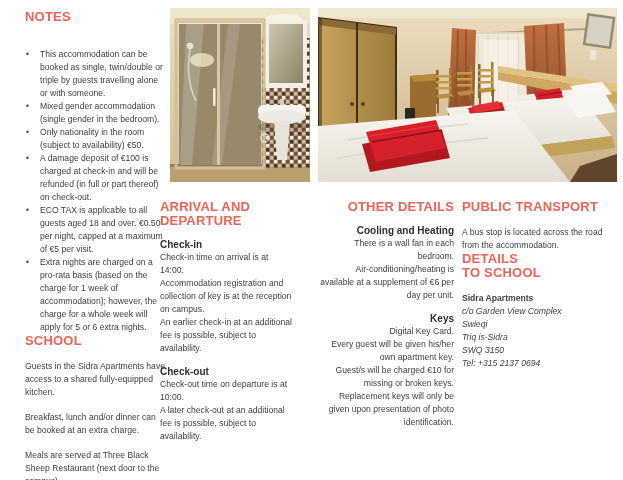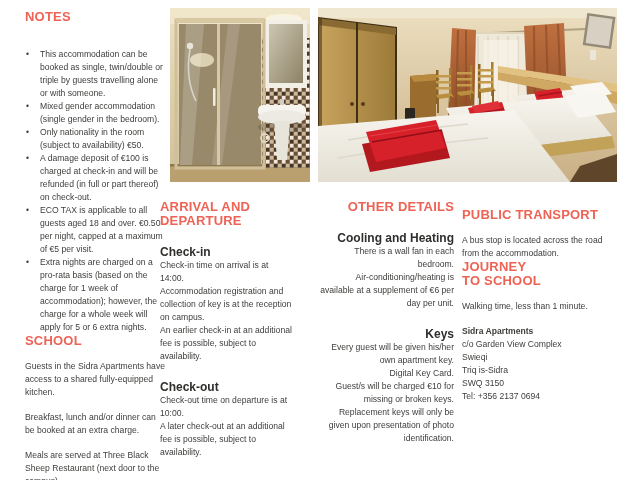--- a/index.html
+++ b/index.html
@@ -6,31 +6,31 @@
   .page {
     position:relative; width:623px; height:480px; overflow:hidden;
     background:#ffffff; color:#3e3d3b;
     font-family:"Liberation Sans", sans-serif;
     font-size:8.6px; line-height:13px;
   }
   .col { position:absolute; }
   .col-notes  { left:25px;  top:10px;  width:140px; }
   .col-arrive { left:160px; top:200px; width:134px; }
   .col-other  { left:320px; top:200px; width:134px;text-align:right; }
-  .col-right  { left:462px; top:208px; width:158px; }
+  .col-right  { left:462px; top:200px; width:158px; }
 
   h2.sec-title {
     margin:0; color:var(--accent,#ee6355);
     font-size:13px; line-height:14px; font-weight:700;
     letter-spacing:.2px; white-space:pre-line;
   }
-  h3.sub-label { margin:18px 0 0 0; font-size:12px; line-height:13px; font-weight:700; color:#2f2e2c; }
+  h3.sub-label { margin:10px 0 0 0; font-size:10px; line-height:13px; font-weight:700; color:#2f2e2c; }
   p { margin:0; }
   p.para { margin-top:12px; }
-  p.addr-line { margin:0; }
+  p.addr-line { margin:0;font-style:italic; }
   .bold-line { font-weight:700; }
 
   ul.bullet-list { list-style:none; margin:24px 0 0 0; padding:0; }
   ul.bullet-list li { position:relative; padding-left:15px; margin:0; }
   ul.bullet-list li::before { content:"\2022"; position:absolute; left:1px; top:0; }
 
   .meals-gap { margin-top:16px; }
   .journey-gap { margin-top:17px; }
   .address-gap { margin-top:19px; }
   .checkout-gap { margin-top:10px; }
@@ -252,37 +252,36 @@
     <h2 class="sec-title">OTHER DETAILS</h2>
     <h3 class="sub-label">Cooling and Heating</h3>
     <div>
 
     <p>There is a wall fan in each bedroom.</p>
         <p>Air-conditioning/heating is available at a supplement of €6 per day per unit.</p>
       </div>
     <h3 class="sub-label keys-gap">Keys</h3>
     <div>
 
-    <p>Every guest will be given his/her own apartment key.</p>
-        <p>Digital Key Card.</p>
+    <p>Digital Key Card.</p>
+        <p>Every guest will be given his/her own apartment key.</p>
         <p>Guest/s will be charged €10 for missing or broken keys.</p>
         <p>Replacement keys will only be given upon presentation of photo identification.</p>
       </div>
   </section>
 
   <section class="col col-right">
     <h2 class="sec-title">PUBLIC TRANSPORT</h2>
     <p class="para">A bus stop is located across the road from the accommodation.</p>
-    <h2 class="sec-title journey-gap">JOURNEY
+    <h2 class="sec-title journey-gap">DETAILS
 TO SCHOOL</h2>
-    <p class="para">Walking time, less than 1 minute.</p>
     <p class="para bold-line">Sidra Apartments</p>
     <div>
 
     <p class="addr-line">c/o Garden View Complex</p>
         <p class="addr-line">Swieqi</p>
         <p class="addr-line">Triq is-Sidra</p>
         <p class="addr-line">SWQ 3150</p>
-        <p class="addr-line">Tel: +356 2137 0694</p>
+        <p class="addr-line">Tel: +315 2137 0694</p>
       </div>
   </section>
 
 </div>
 
 </body></html>

